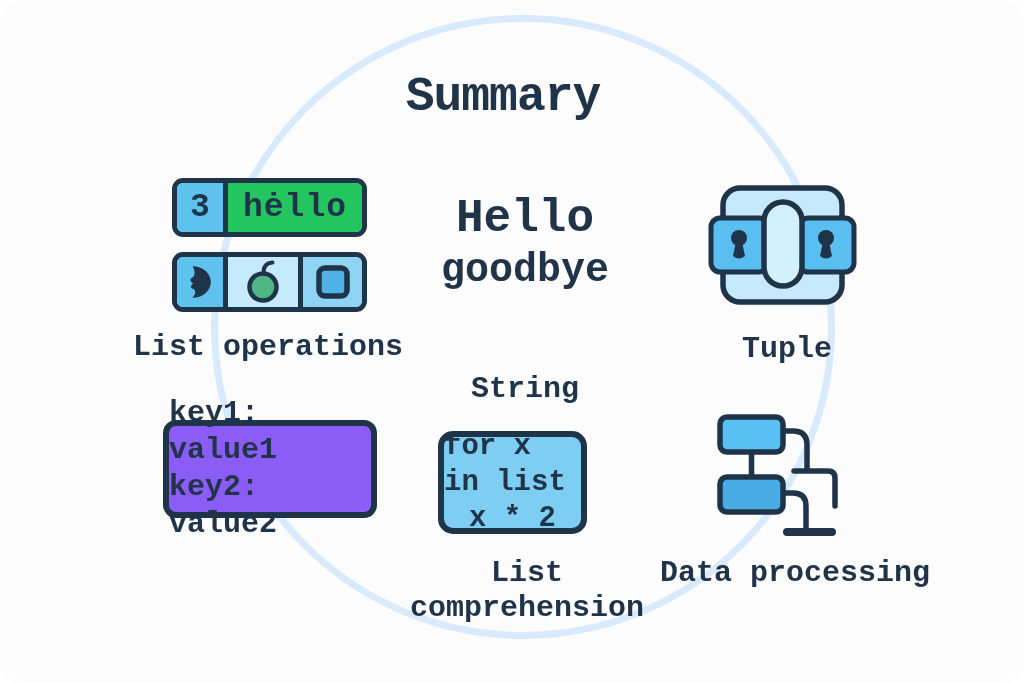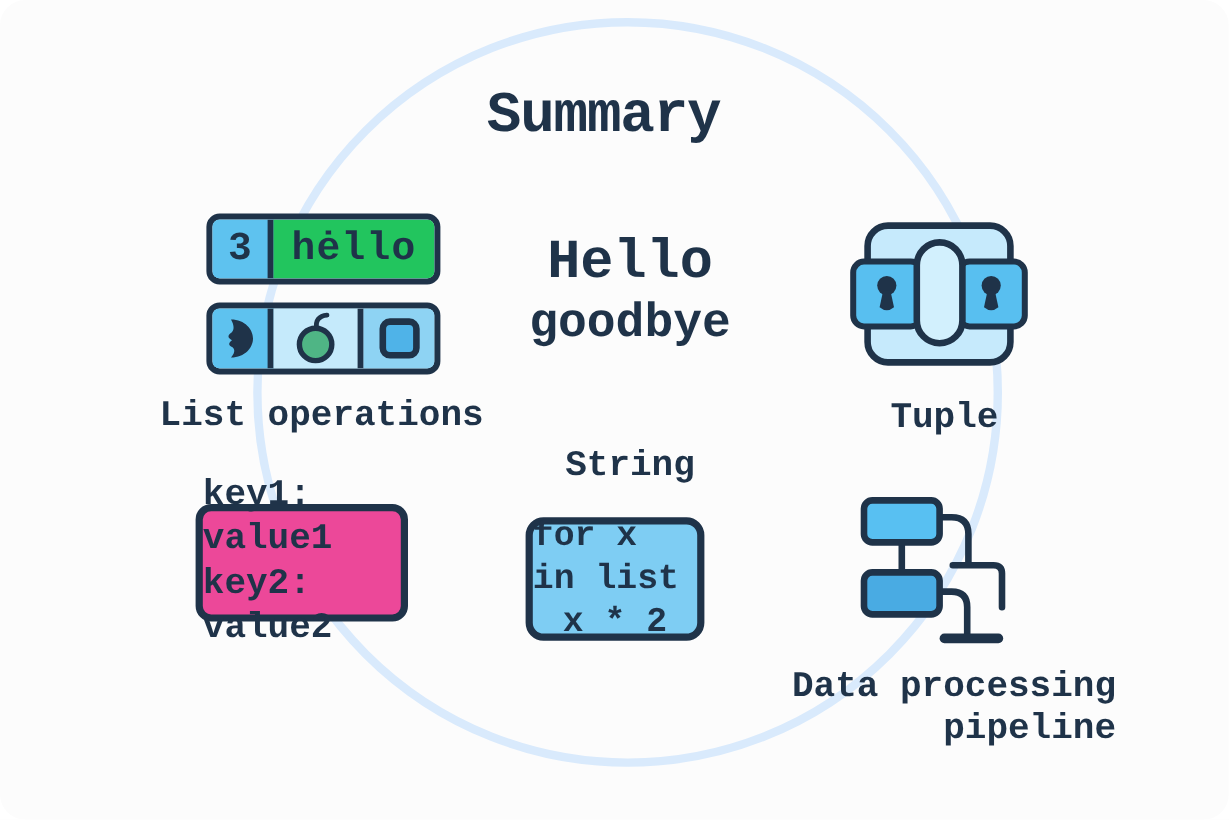--- a/index.html
+++ b/index.html
@@ -69,22 +69,22 @@
   
   .codebox{
     position:absolute;
     box-sizing:border-box;
     border:6px solid #1f3349;
     display:flex;flex-direction:column;
     align-items:center;justify-content:center;
     font-weight:700;
   }
   .dictbox{
-    left:163px;top:420px;width:177px;height:98px;
-    border-radius:13px;background:#ec4899;
+    left:163px;top:420px;width:214px;height:98px;
+    border-radius:13px;background:#8b5cf6;
     font-size:30px;line-height:37px;
   }
   .compbox{
     left:438px;top:431px;width:149px;height:103px;
     border-radius:15px;background:#7ecdf3;
     font-size:29px;line-height:36px;
   }
   .iconwrap{position:absolute;}
   svg{display:block;}
 </style>
@@ -147,30 +147,33 @@
 
   <div class="codebox dictbox">
     <div>key1: value1</div>
     <div>key2: value2</div>
   </div>
 
   <div class="codebox compbox">
     <div>for x in list</div>
     <div>x * 2</div>
   </div>
+  <div class="caption" style="left:527px;top:556px;">
+    <span style="display:block">List</span>
+    <span style="display:block">comprehension</span>
+  </div>
 
   <div class="iconwrap" style="left:690px;top:405px;">
     <svg width="170" height="138" viewBox="0 0 170 138">
       <path d="M93 26 H103 Q117 26 117 40 V64" fill="none" stroke="#1f3349" stroke-width="5.5" stroke-linecap="round"></path>
       <path d="M104 66 H138 Q145 66 145 73 V101" fill="none" stroke="#1f3349" stroke-width="5.5" stroke-linecap="round"></path>
       <path d="M93 88 H103 Q116 88 116 101 V124" fill="none" stroke="#1f3349" stroke-width="5.5" stroke-linecap="round"></path>
       <path d="M97 127 H142" fill="none" stroke="#1f3349" stroke-width="8" stroke-linecap="round"></path>
       <path d="M61.5 47 V72" fill="none" stroke="#1f3349" stroke-width="5.5"></path>
       <rect x="30" y="12" width="63" height="35" rx="7" fill="#58c0f2" stroke="#1f3349" stroke-width="5.5"></rect>
       <rect x="30" y="72" width="63" height="35" rx="7" fill="#49abe3" stroke="#1f3349" stroke-width="5.5"></rect>
     </svg>
   </div>
   <div class="caption" style="left:795px;top:556px;text-align:right;">
     <span style="display:block">Data processing</span>
-    <span style="display:block">pipeline</span>
   </div>
 
 </div>
 
 </body></html>

